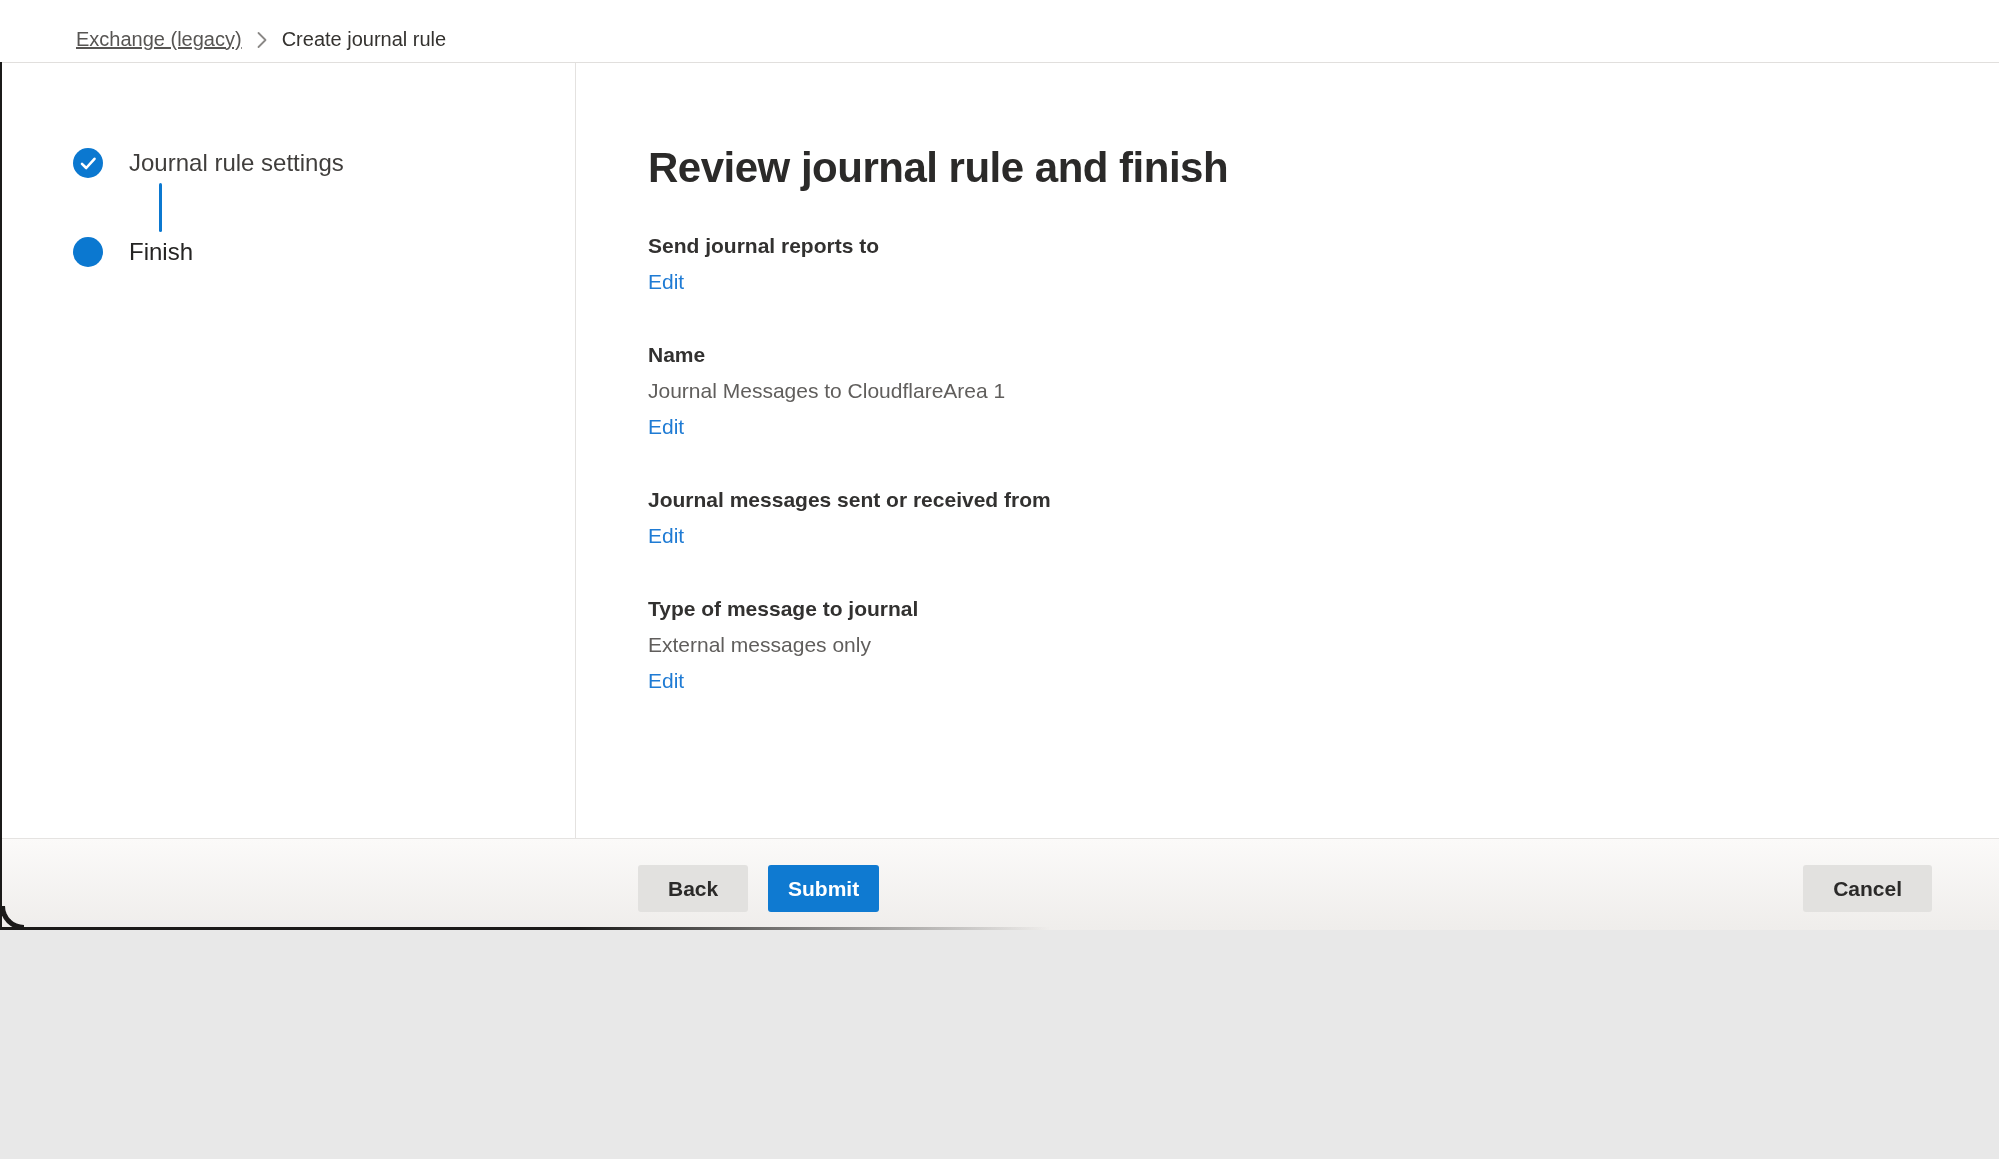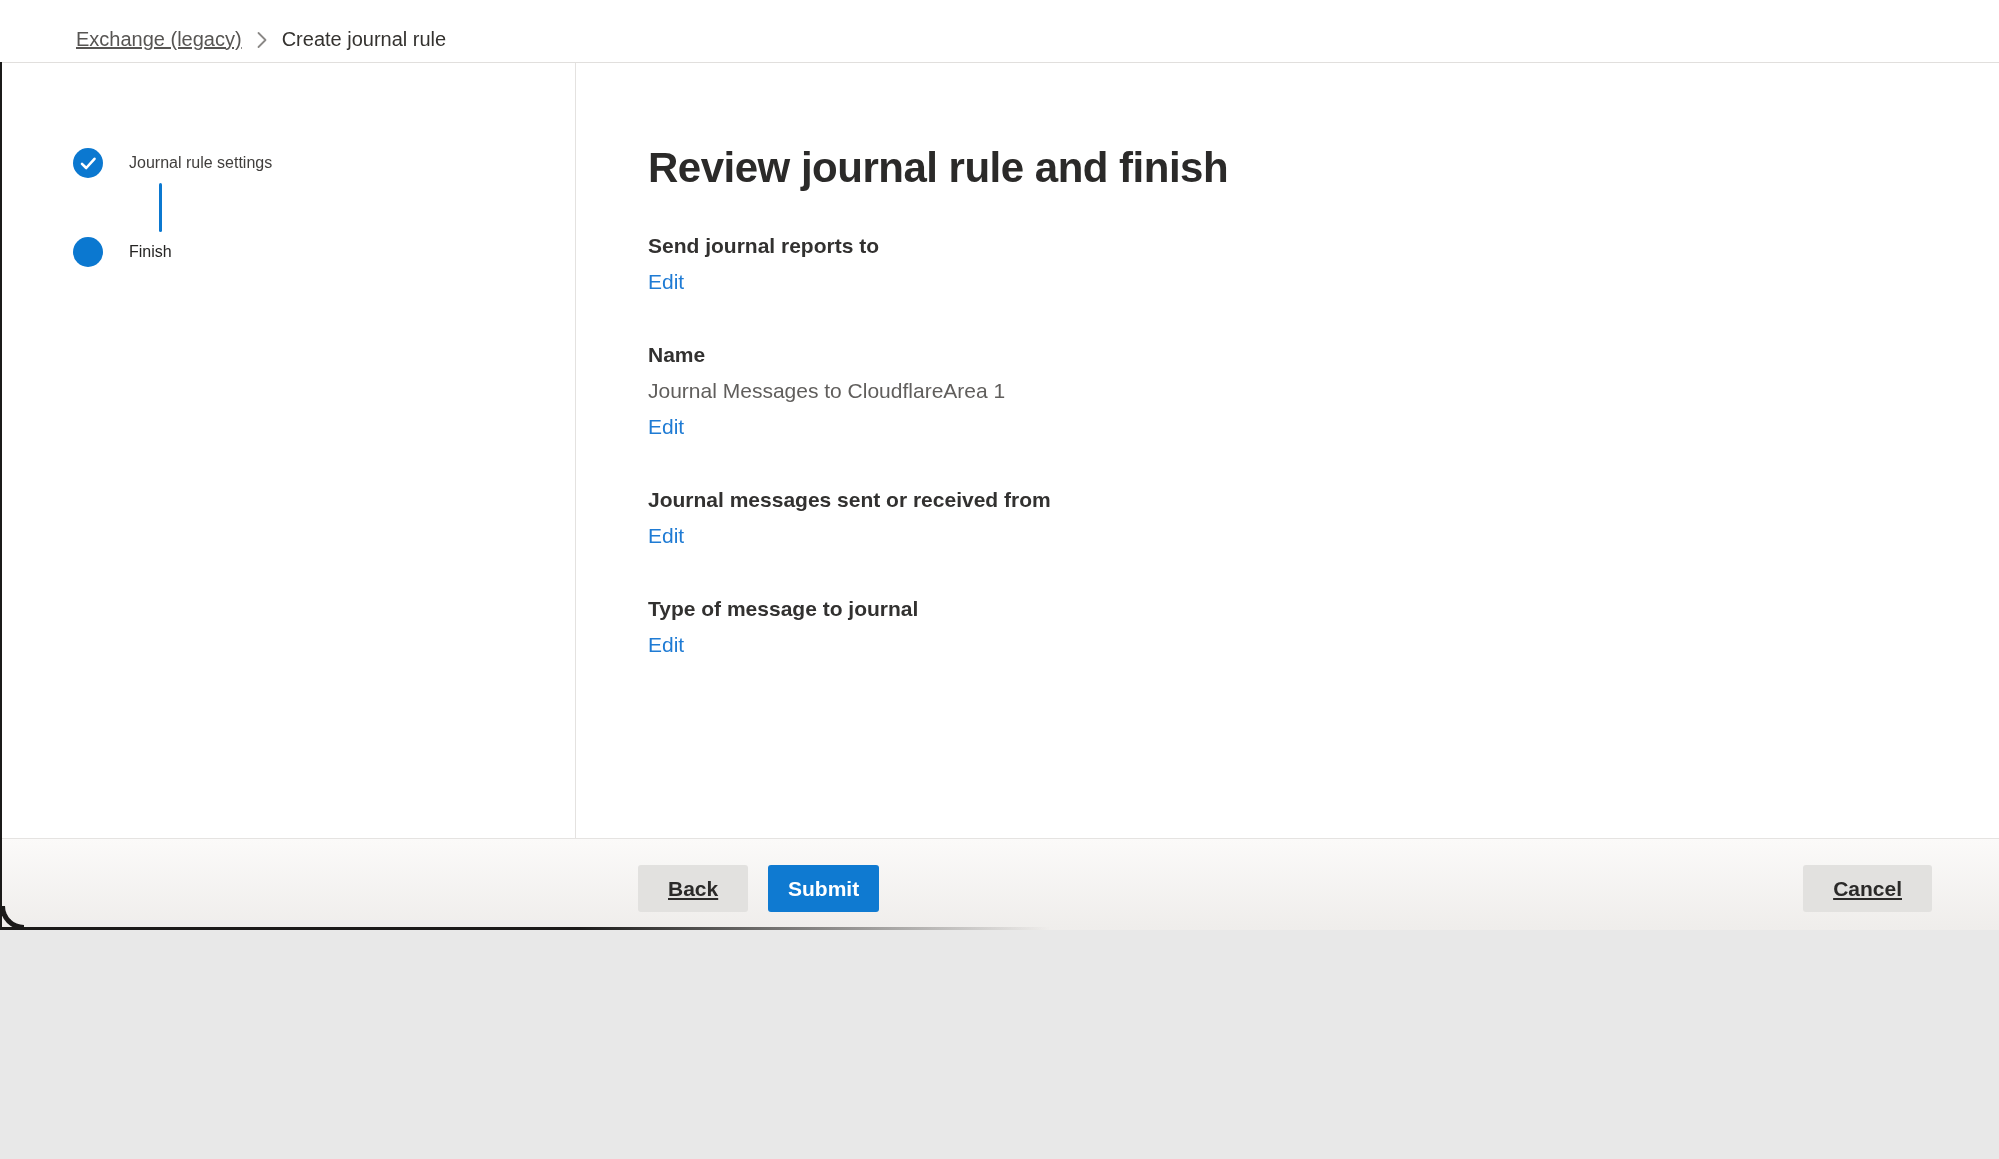--- a/index.html
+++ b/index.html
@@ -32,21 +32,21 @@
     padding:85px 0 0 73px; flex:none; background:#fff;
   }
   .content-pane { flex:1; padding:77px 40px 0 72px; background:#fff; }
 
   
   .step { display:flex; align-items:center; gap:26px; cursor:pointer; }
   .step-icon {
     width:30px; height:30px; border-radius:50%; background:#0b78d0;
     flex:none; display:flex; align-items:center; justify-content:center;
   }
-  .step-label { font-size:16px; color:#403e3c; }
+  .step-label { font-size:24px; color:#403e3c; }
   .step.current .step-label { font-weight:400; color:#252423; }
   .step-connector {
     width:3px; height:49px; background:#0b78d0;
     margin:5px 0 5px 86px; border-radius:2px;
   }
 
   
   .page-title {
     font-size:42px; font-weight:700; color:#2b2a29;
     letter-spacing:-0.5px; line-height:56px; margin-bottom:36px;
@@ -63,21 +63,21 @@
   .footer {
     position:absolute; left:0; right:0; bottom:0; height:92px;
     background:linear-gradient(#fbfaf9, #efedeb);
     border-top:1px solid #e5e3e1;
   }
   .btn {
     position:absolute; top:26px; height:47px; border:none; cursor:pointer;
     border-radius:3px; font-family:"Liberation Sans", sans-serif;
     font-size:21px; font-weight:700; padding:0 30px;
   }
-  .btn-neutral { background:#e2e1df; color:#2b2a29;text-decoration:underline; }
+  .btn-neutral { background:#e2e1df; color:#2b2a29; }
   .btn-primary { background:#0f7ad1; color:#ffffff; }
   .btn-back { left:638px; }
   .btn-submit { left:768px; padding:0 20px; }
   .btn-cancel { right:67px; }
 
   
   .float-btn {
     position:absolute; left:1906px; width:72px; height:72px; border:none;
     display:flex; align-items:center; justify-content:center;
     cursor:pointer; z-index:10; padding:0;
@@ -149,20 +149,21 @@
       </div>
 
       <div class="section">
         <div class="section-label">Journal messages sent or received from</div>
         
         <a class="edit-link">Edit</a>
       </div>
 
       <div class="section">
         <div class="section-label">Type of message to journal</div>
+        <div class="section-value maybe-empty">External messages only</div>
         <a class="edit-link">Edit</a>
       </div>
     </main>
   </div>
 
   <footer class="footer">
     <button class="btn btn-neutral btn-back">Back</button>
     <button class="btn btn-primary btn-submit">Submit</button>
     <button class="btn btn-neutral btn-cancel">Cancel</button>
   </footer>

